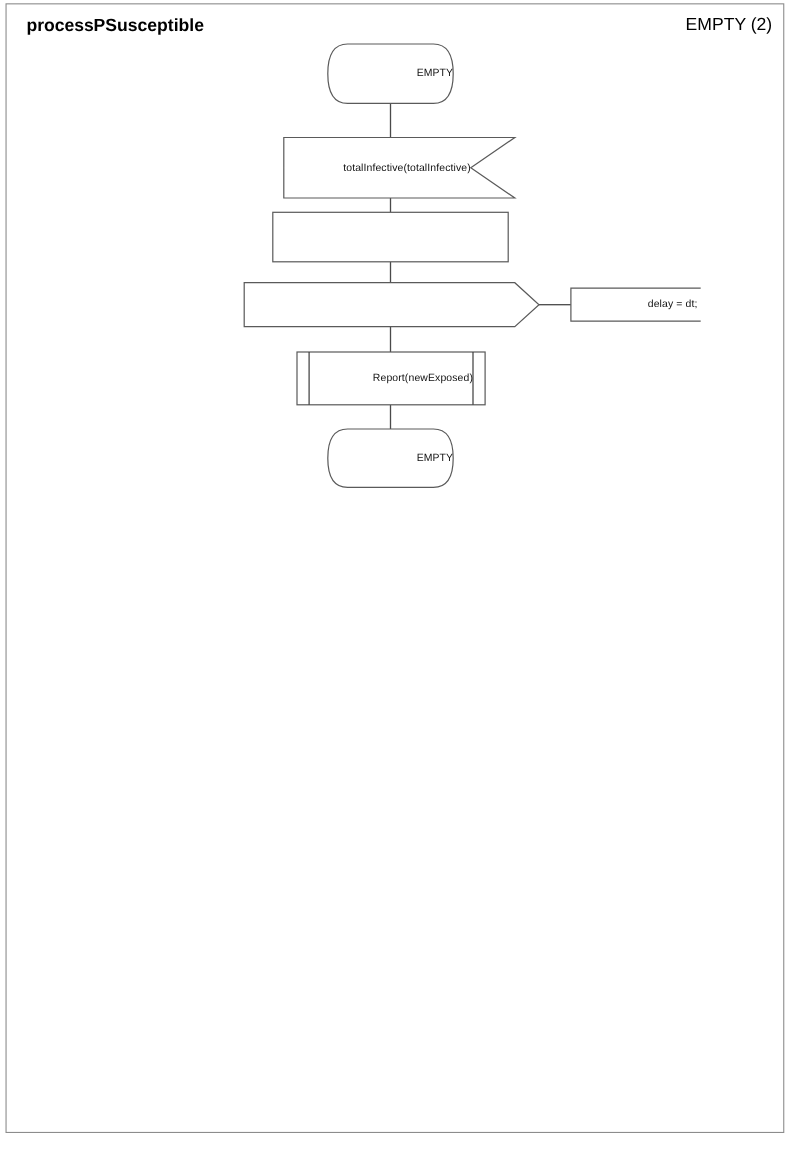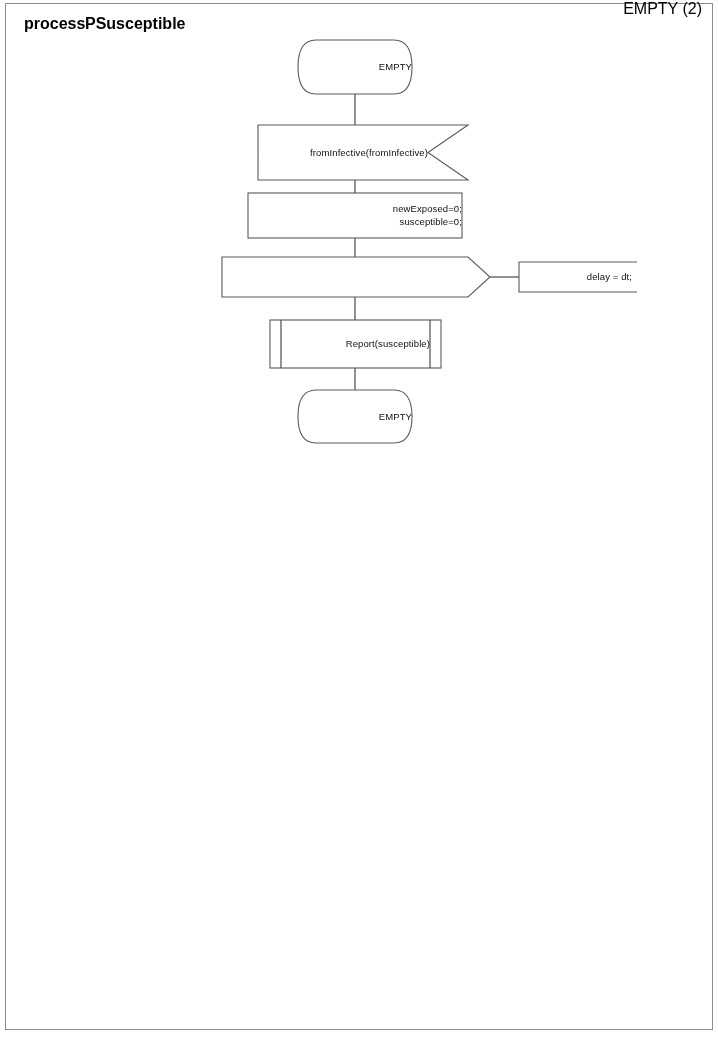--- a/index.html
+++ b/index.html
@@ -46,21 +46,21 @@
     top: 17px;
     font-weight: bold;
   }
   #hdr-name {
     left: 85px;
     top: 17px;
     font-weight: bold;
   }
   #hdr-right {
     right: 16px;
-    top: 2px;
+    top: 16px;
     font-weight: normal;
   }
 
   
   #diagram {
     position: absolute;
     left: 0;
     top: 0;
     width: 718px;
     height: 1047px;
@@ -88,21 +88,22 @@
   .lbl {
     position: absolute;
     font-size: 9.5px;
     line-height: 13px;
     text-align: right;
     white-space: pre-line;
     color: #111111;
     letter-spacing: 0.1px;
   }
   .lbl-left {
-    text-align: right;
+    text-align: center;
+    margin-left: 32px;
   }
 </style>
 </head>
 <body>
 
 <div id="page">
 
   <div id="page-border"></div>
 
   <div class="hdr" id="hdr-process">process</div>
@@ -132,26 +133,24 @@
 
       <rect class="shape-stroke" x="270" y="320" width="171" height="48"></rect>
       <line class="bar" x1="281" y1="320" x2="281" y2="368"></line>
       <line class="bar" x1="430" y1="320" x2="430" y2="368"></line>
 
       <path class="shape-stroke" d="M 316,390 L 394,390 Q 412,390 412,416.5 Q 412,443 394,443 L 316,443 Q 298,443 298,416.5 Q 298,390 316,390 Z"></path>
     </svg>
 
     <div class="lbl" style="left:298px; top:60px; width:114px;">EMPTY</div>
 
-    <div class="lbl" style="left:258px; top:146px; width:170px;">fromInfective(fromInfective)</div>
+    <div class="lbl" style="left:258px; top:146px; width:170px;">totalInfective(totalInfective)</div>
 
-    <div class="lbl" style="left:248px; top:202px; width:214px;">newExposed=0;
-susceptible=0;</div>
 
 
     <div class="lbl lbl-left" style="left:527px; top:270px; width:105px;">delay = dt;</div>
 
-    <div class="lbl" style="left:281px; top:337px; width:149px;">Report(susceptible)</div>
+    <div class="lbl" style="left:281px; top:337px; width:149px;">Report(newExposed)</div>
 
     <div class="lbl" style="left:298px; top:410px; width:114px;">EMPTY</div>
 
   </div>
 </div>
 
 </body></html>

